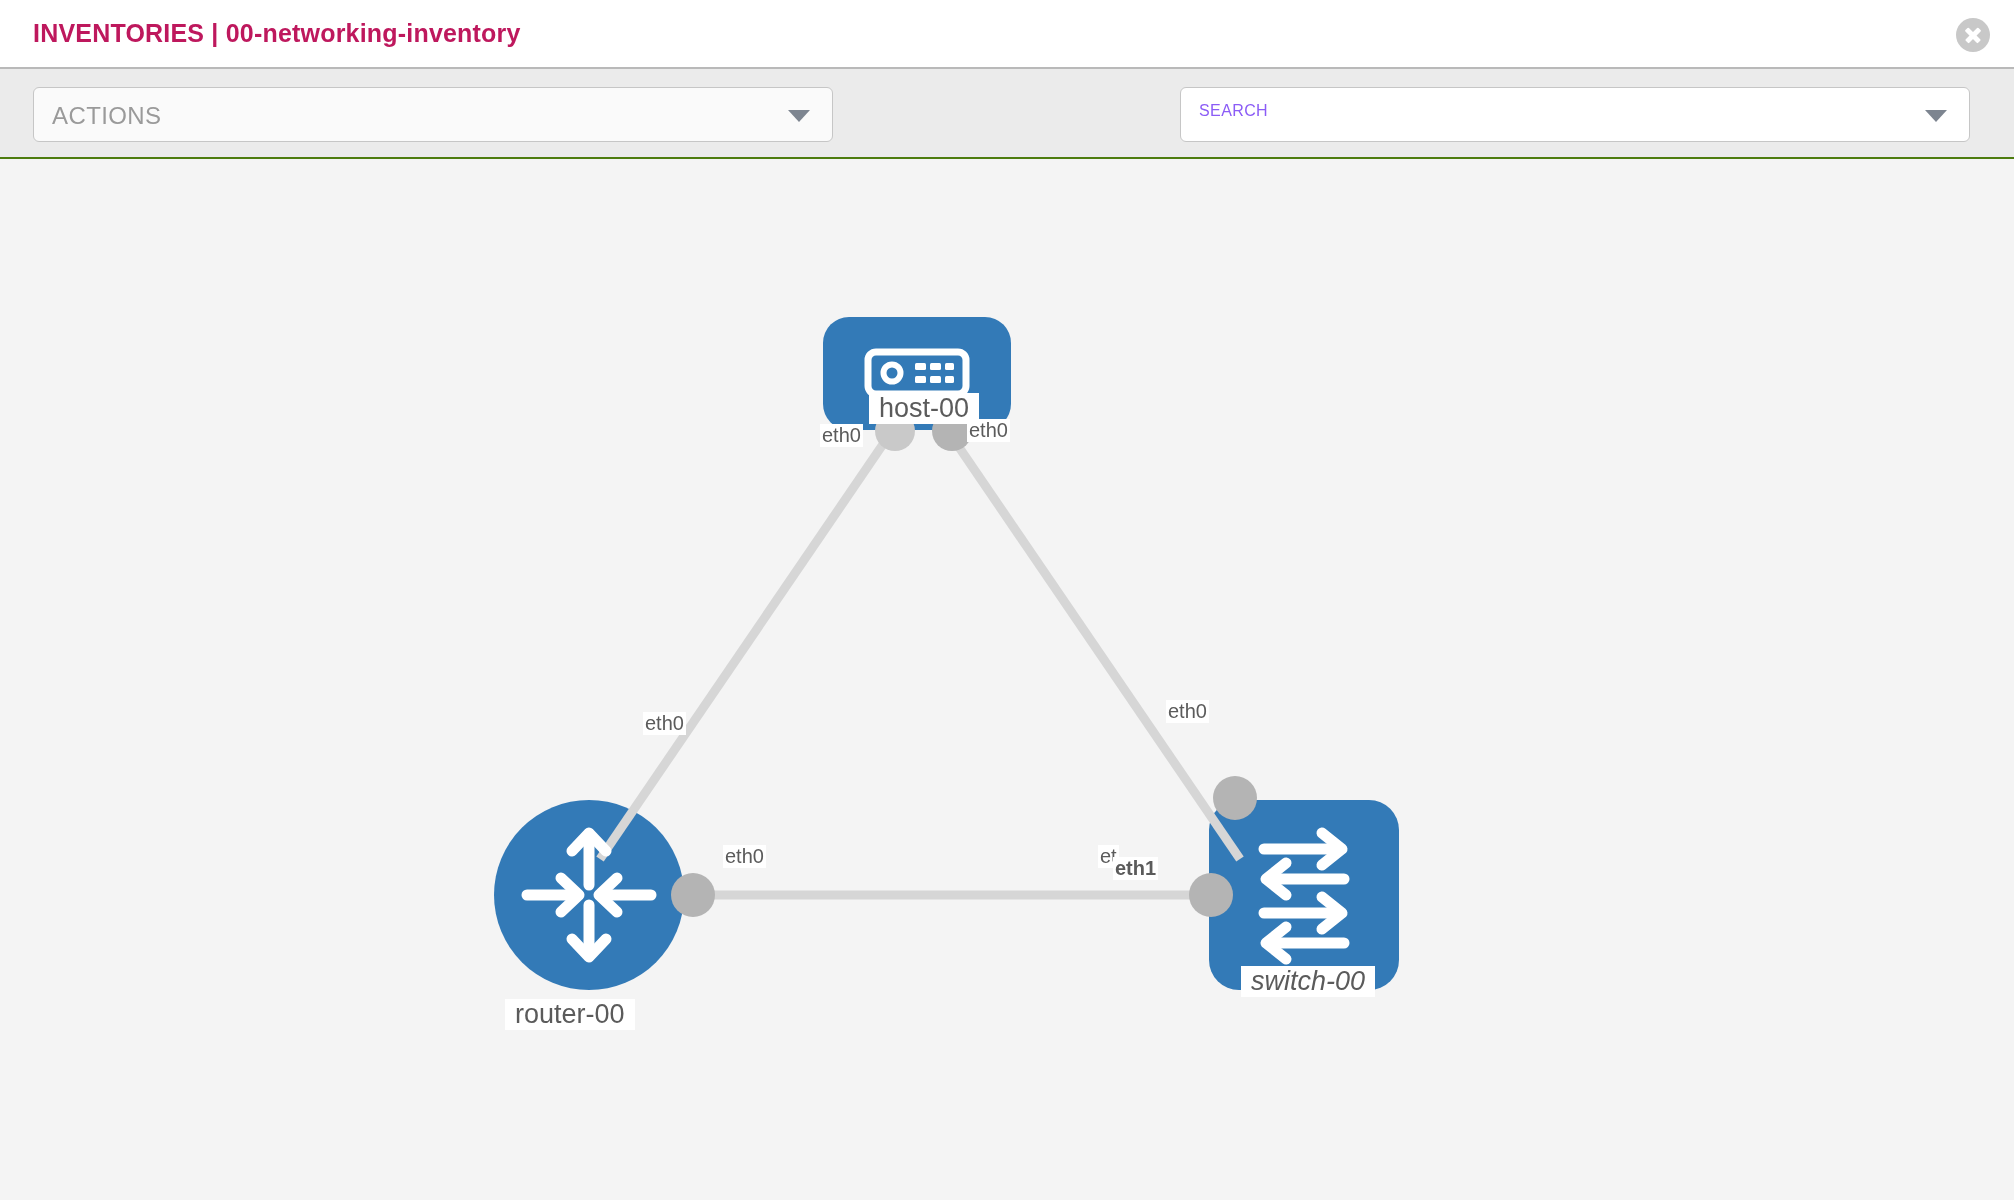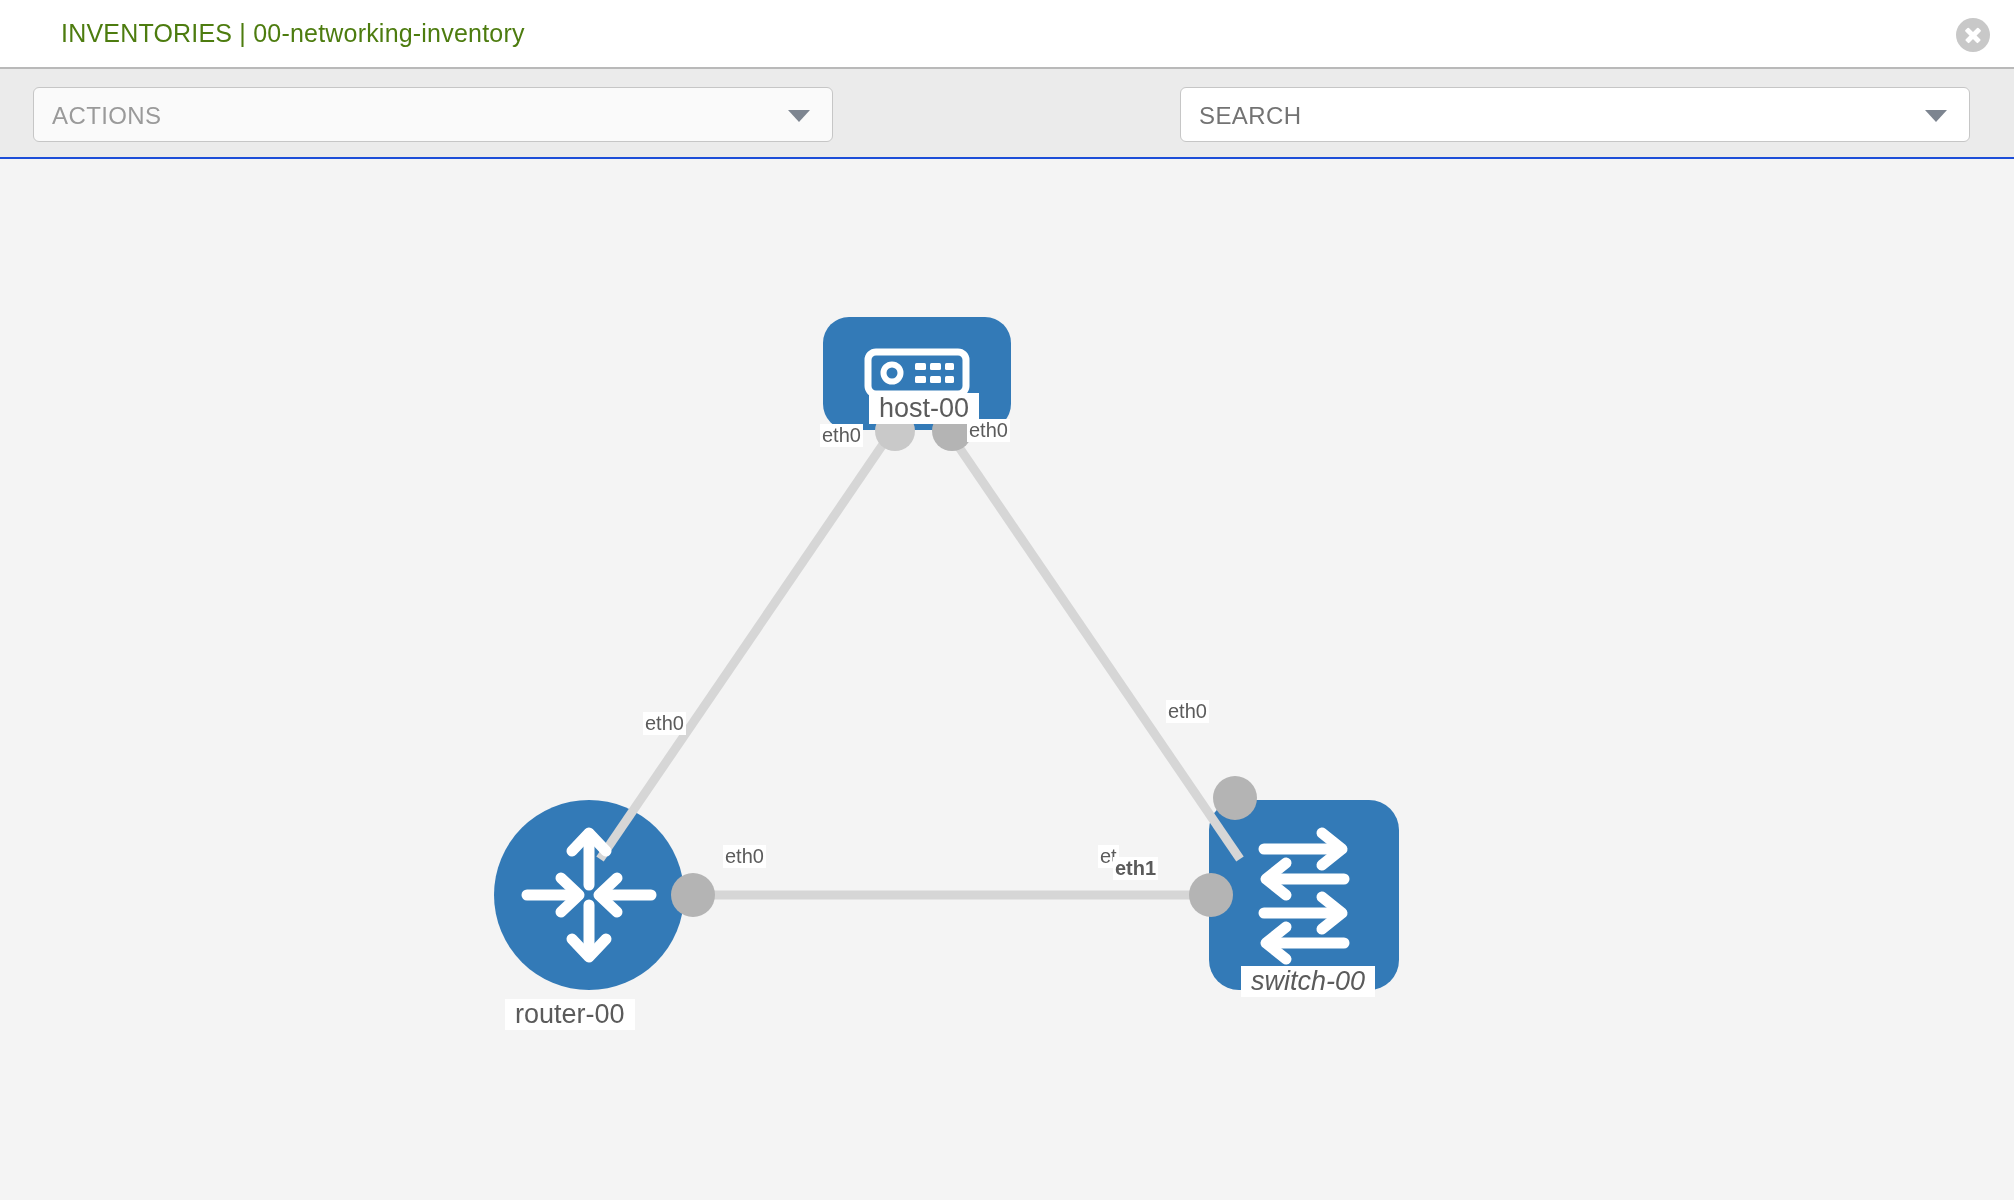--- a/index.html
+++ b/index.html
@@ -30,25 +30,24 @@
     height: 69px;
     background: #ffffff;
     border-bottom: 2px solid #b9b9b9;
     box-sizing: border-box;
   }
   .title-text {
     position: absolute;
     left: 33px;
     top: 19px;
     font-size: 25px;
-    font-weight: normal;
-    color: #4d7c0f;
+    font-weight: bold;
+    color: #be185d;
     letter-spacing: 0.2px;
     white-space: nowrap;
-    margin-left: 28px;
   }
   .close-btn {
     position: absolute;
     right: 24px;
     top: 18px;
     width: 34px;
     height: 34px;
     border-radius: 50%;
     background: #c8c8c8;
     cursor: pointer;
@@ -65,21 +64,21 @@
   .close-btn .x1 { transform: rotate(45deg); }
   .close-btn .x2 { transform: rotate(-45deg); }
 
   
   .toolbar {
     position: absolute;
     left: 0; top: 69px;
     width: 2014px;
     height: 90px;
     background: #ebebeb;
-    border-bottom: 2px solid #1d4ed8;
+    border-bottom: 2px solid #4d7c0f;
     box-sizing: border-box;
   }
   .actions-select {
     position: absolute;
     left: 33px;
     top: 18px;
     width: 800px;
     height: 55px;
     background: #fafafa;
     border: 1px solid #c6c6c6;
@@ -123,22 +122,22 @@
     background: #ffffff;
     border: 1px solid #c6c6c6;
     border-radius: 6px;
     box-sizing: border-box;
     cursor: text;
   }
   .search-select .label {
     position: absolute;
     left: 18px;
     top: 14px;
-    font-size: 24px;
-    color: #737373;
+    font-size: 16px;
+    color: #8b5cf6;
     letter-spacing: 0.4px;
     text-align: right;
   }
   .search-select .caret { right: 22px; top: 22px; }
 
   
   .canvas {
     position: absolute;
     left: 0; top: 159px;
     width: 2014px;

